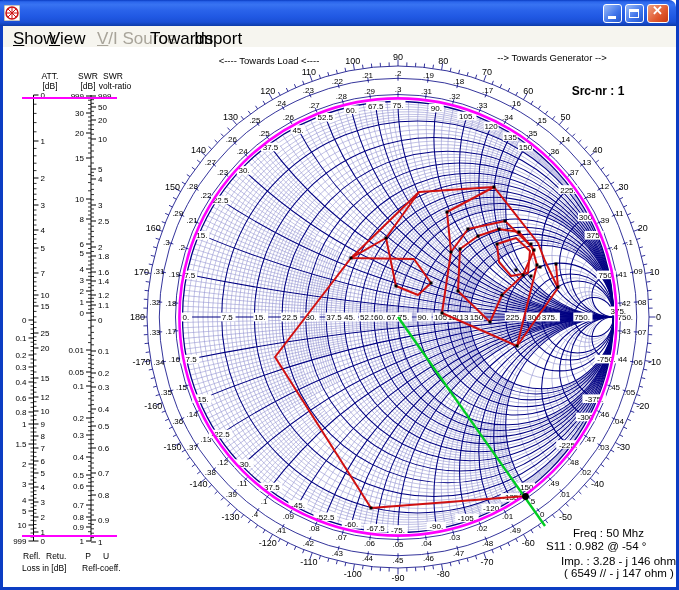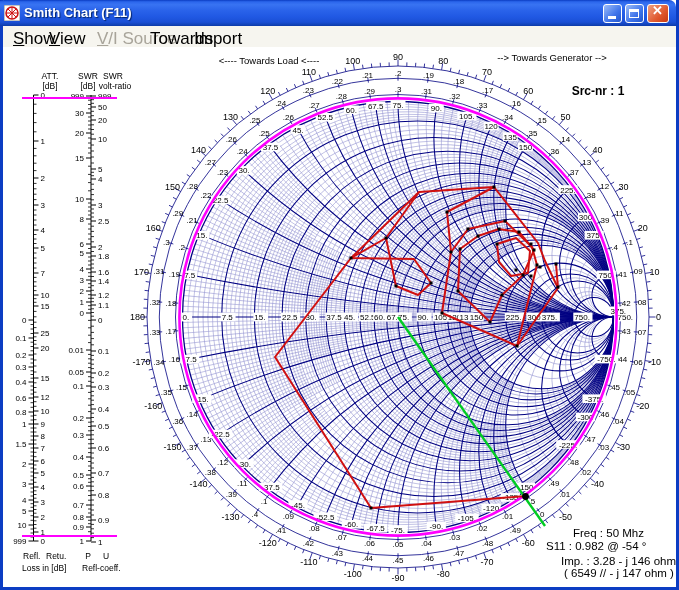--- a/index.html
+++ b/index.html
@@ -1364,19 +1364,18 @@
 <text x="546.0" y="550.0" font-size="11.5" text-anchor="start" fill="#000" font-weight="normal" font-family="Liberation Sans, sans-serif">S11 : 0.982 @ -54 °</text>
 <text x="561.0" y="565.0" font-size="11.5" text-anchor="start" fill="#000" font-weight="normal" font-family="Liberation Sans, sans-serif">Imp. : 3.28 - j 146 ohm</text>
 <text x="564.0" y="577.0" font-size="11.5" text-anchor="start" fill="#000" font-weight="normal" font-family="Liberation Sans, sans-serif">( 6549 // - j 147 ohm )</text>
 </svg>
 <div id="title">
   <svg width="16" height="16" style="left:7px;top:5px">
     <rect x="0" y="0" width="16" height="16" fill="#fff" stroke="#888"></rect>
     <circle cx="8" cy="8" r="6" fill="none" stroke="#cc1111" stroke-width="1.5"></circle>
     <path d="M2 8h12M8 2v12M4 4l8 8M12 4l-8 8" stroke="#cc1111" stroke-width="1"></path>
   </svg>
-  <span class="cap">Smith Chart (F11)</span>
   <div class="btn" id="bmin" style="left:606px;width:19px"></div>
   <div style="position:absolute;left:611px;top:16px;width:8px;height:3px;background:#fff"></div>
   <div class="btn" id="bmax" style="left:628px;width:19px"></div>
   <div style="position:absolute;left:632px;top:9px;width:10px;height:9px;border:1px solid #fff;border-top:3px solid #fff"></div>
   <div class="btn" id="bclose" style="left:650px;width:22px"></div>
   <div class="glyph" style="left:655px;top:3px;font-size:13px">✕</div>
 </div>
 </body></html>

